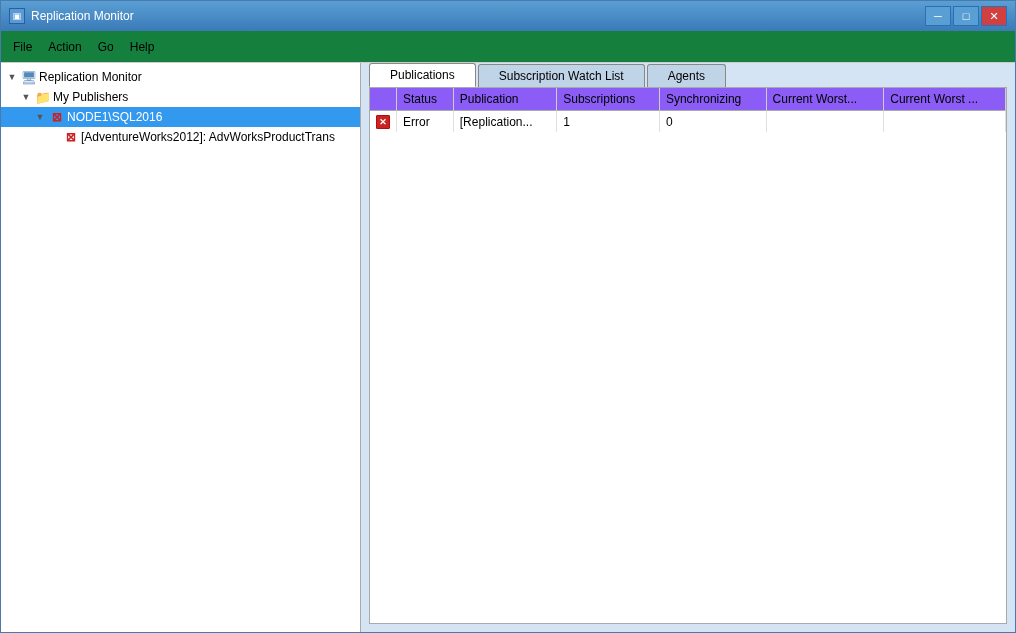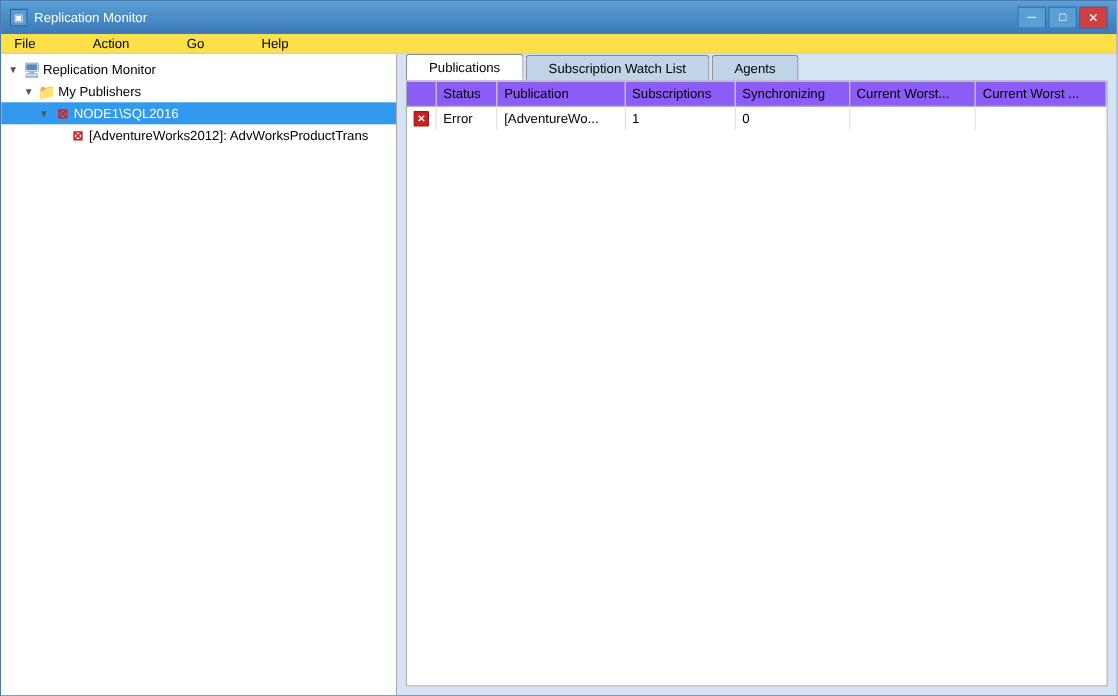--- a/index.html
+++ b/index.html
@@ -67,28 +67,27 @@
       display: flex;
       align-items: center;
       justify-content: center;
     }
     .title-btn.close {
       background: #d04040;
     }
 
     
     .menu-bar {
-      height: 18px;
-      background: #fde047;
+      height: 32px;
+      background: #15803d;
       display: flex;
       align-items: center;
       padding: 0 4px;
       border-bottom: 1px solid #ccc;
       flex-shrink: 0;
-      gap: 36px;
     }
     .menu-item {
       padding: 2px 8px;
       font-size: 12px;
       color: #000;
       cursor: pointer;
     }
 
     
     .main-content {
@@ -336,21 +335,21 @@
               <th>Current Worst...</th>
               <th>Current Worst ...</th>
             </tr>
           </thead>
           <tbody>
             <tr>
               <td>
                 <span class="error-icon">✕</span>
               </td>
               <td>Error</td>
-              <td>[AdventureWo...</td>
+              <td>[Replication...</td>
               <td>1</td>
               <td>0</td>
               <td></td>
               <td></td>
             </tr>
           </tbody>
         </table>
       </div>
 
     </div>

